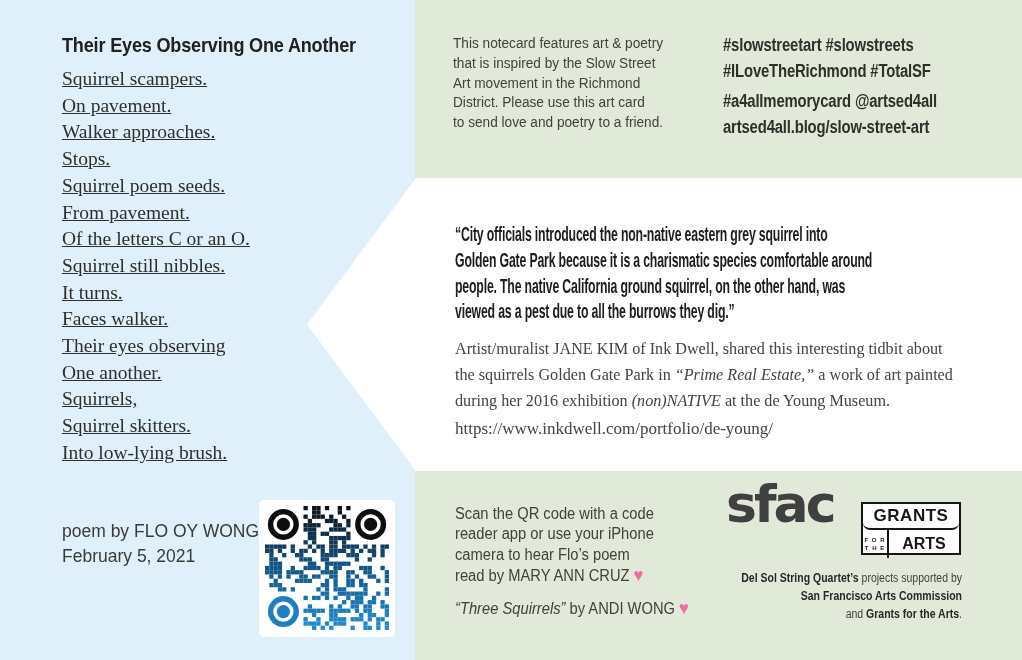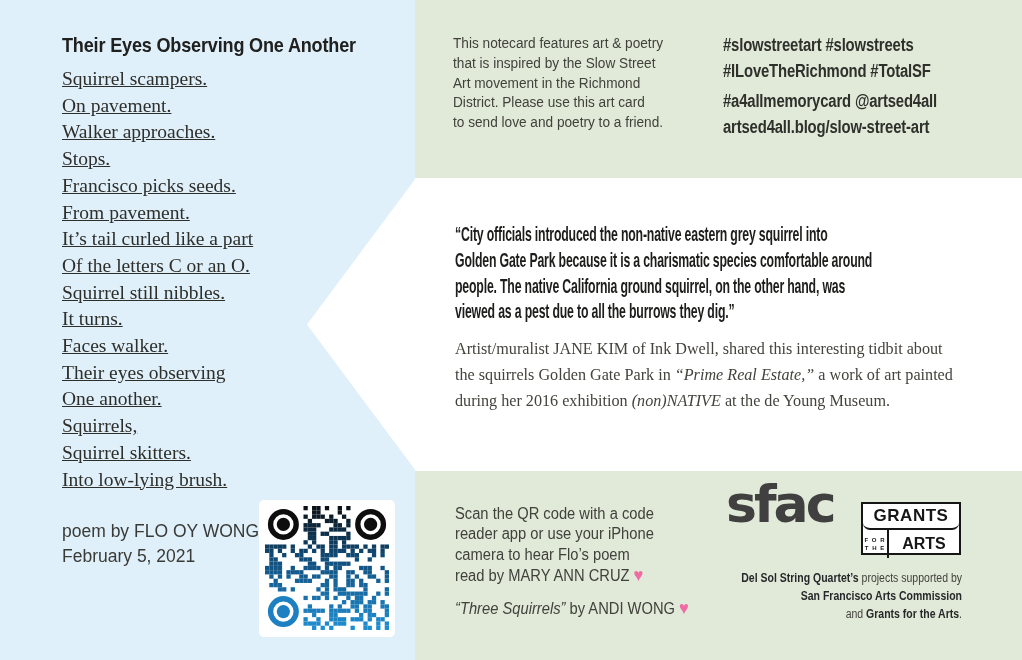--- a/index.html
+++ b/index.html
@@ -76,23 +76,22 @@
   <div class="abs panel-info"></div>
   <div class="abs panel-footer"></div>
   <div class="abs quote-notch"></div>
 
   <div class="abs poem-title">Their Eyes Observing One Another</div>
   <div class="abs poem-lines">
       <div>Squirrel scampers.</div>
       <div>On pavement.</div>
       <div>Walker approaches.</div>
       <div>Stops.</div>
-      <div>Francisco picks seeds.</div>
+      <div>Squirrel poem seeds.</div>
       <div>From pavement.</div>
-      <div>It’s tail curled like a part</div>
       <div>Of the letters C or an O.</div>
       <div>Squirrel still nibbles.</div>
       <div>It turns.</div>
       <div>Faces walker.</div>
       <div>Their eyes observing</div>
       <div>One another.</div>
       <div>Squirrels,</div>
       <div>Squirrel skitters.</div>
       <div>Into low-lying brush.</div>
     </div>
@@ -429,20 +428,21 @@
       <div>“City officials introduced the non-native eastern grey squirrel into</div>
       <div>Golden Gate Park because it is a charismatic species comfortable around</div>
       <div>people. The native California ground squirrel, on the other hand, was</div>
       <div>viewed as a pest due to all the burrows they dig.”</div>
     </div>
   <div class="abs attrib">
     <div>Artist/muralist JANE KIM of Ink Dwell, shared this interesting tidbit about</div>
     <div><span>the squirrels Golden Gate Park in </span><i>“Prime Real Estate,”</i><span> a work of art painted</span></div>
     <div><span>during her 2016 exhibition </span><i>(non)NATIVE</i><span> at the de Young Museum.</span></div>
   </div>
+  <div class="abs url">https://www.inkdwell.com/portfolio/de-young/</div>
 
   <div class="abs scan-text">
     <div>
         <div>Scan the QR code with a code</div>
         <div>reader app or use your iPhone</div>
         <div>camera to hear Flo’s poem</div>
       </div>
     <div><span>read by MARY ANN CRUZ</span>
       <span class="heart">♥</span></div>
   </div>

